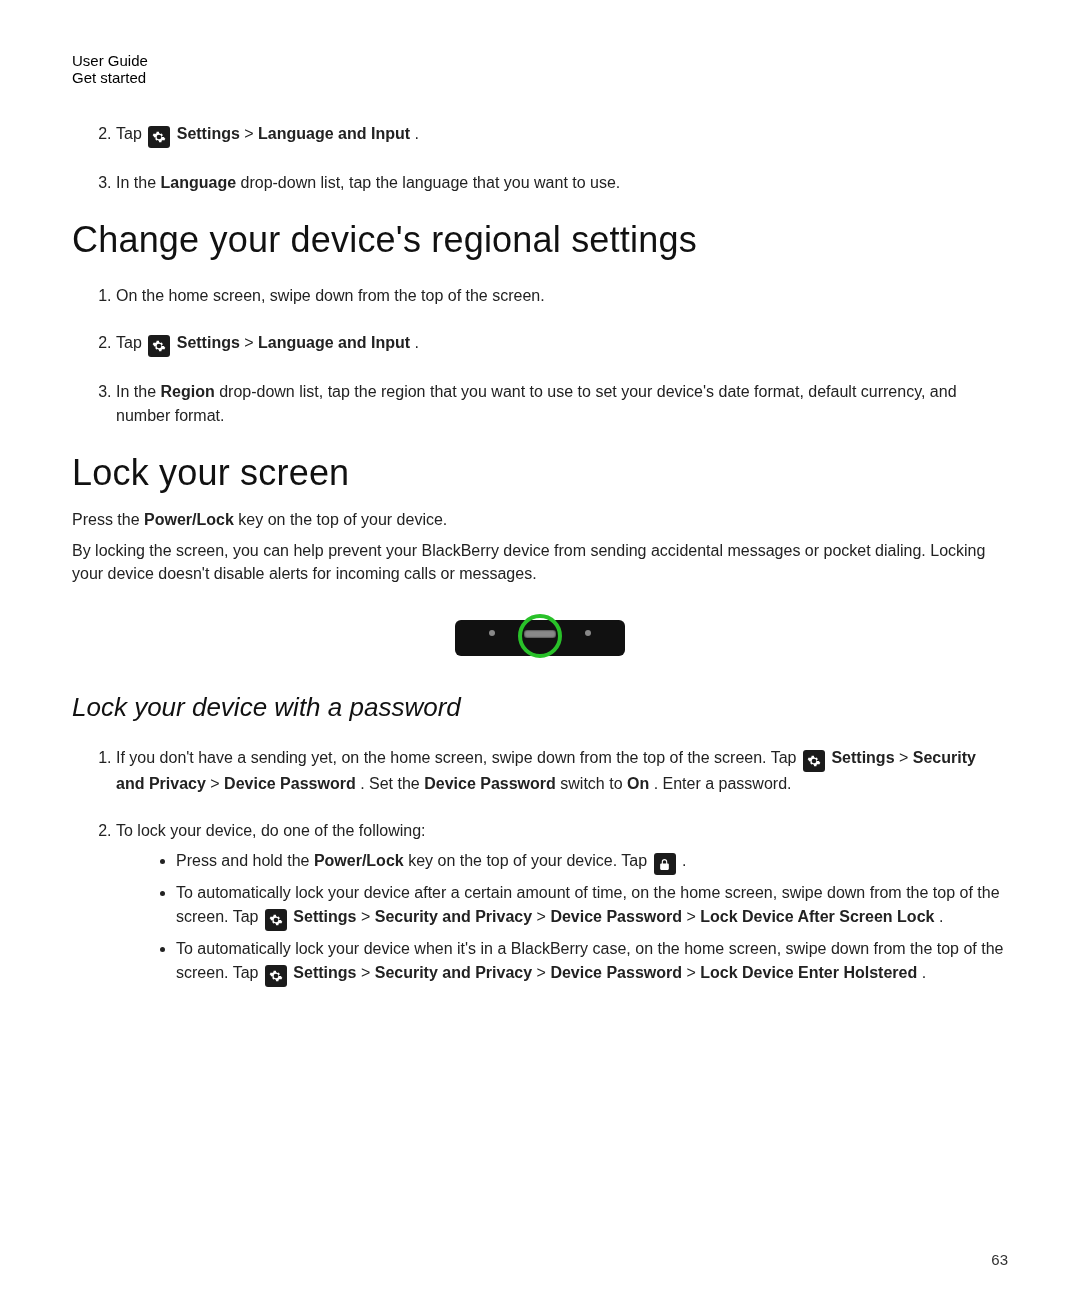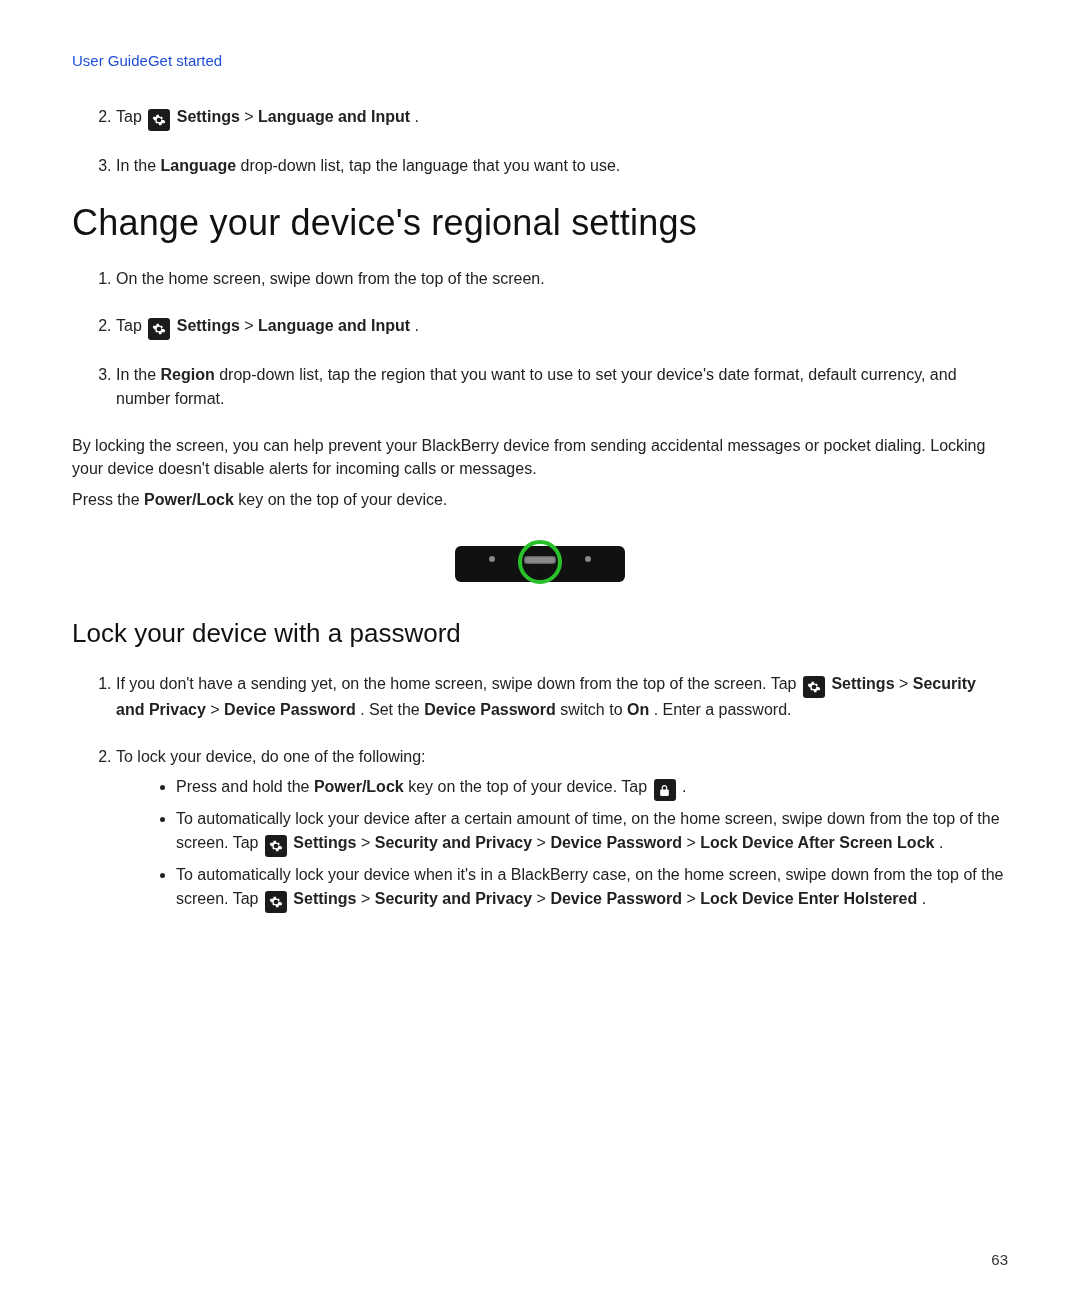--- a/index.html
+++ b/index.html
@@ -12,37 +12,39 @@
   }
   .page {
     width: 1080px;
     min-height: 1296px;
     box-sizing: border-box;
     padding: 52px 72px 40px 72px;
     position: relative;
   }
   .header {
     display: flex;
-    justify-content: flex-start;
+    justify-content: space-between;
     font-size: 15px;
-    color: #1d4ed8;
+    color: #000000;
     margin-bottom: 36px;
+    flex-direction: column;
   }
   h1 {
     font-weight: 300;
     font-size: 36px;
     margin: 24px 0 14px 0;
     color: #111;
     letter-spacing: 0.2px;
   }
   h2 {
     font-weight: 300;
     font-size: 26px;
     margin: 28px 0 10px 0;
     color: #111;
+    font-style: italic;
   }
   p {
     margin: 8px 0;
     line-height: 1.45;
   }
   b { font-weight: 700; }
   ol.steps {
     list-style: decimal;
     padding-left: 44px;
     margin: 4px 0 12px 0;
@@ -173,26 +175,27 @@
       <b>Language and Input</b>
       <span>.</span>
     </li>
     <li>
       <span>In the </span>
       <b>Region</b>
       <span> drop-down list, tap the region that you want to use to set your device's date format, default currency, and number format.</span>
     </li>
   </ol>
 
-  <p>By locking the screen, you can help prevent your BlackBerry device from sending accidental messages or pocket dialing. Locking your device doesn't disable alerts for incoming calls or messages.</p>
+  <h1>Lock your screen</h1>
   <p>
     <span>Press the </span>
     <b>Power/Lock</b>
     <span> key on the top of your device.</span>
   </p>
+  <p>By locking the screen, you can help prevent your BlackBerry device from sending accidental messages or pocket dialing. Locking your device doesn't disable alerts for incoming calls or messages.</p>
 
   <div class="phone-figure">
     <div class="phone-top">
       <div class="phone-body"></div>
       <div class="phone-dot left"></div>
       <div class="phone-dot right"></div>
       <div class="phone-slot"></div>
       <div class="phone-ring"></div>
     </div>
   </div>

